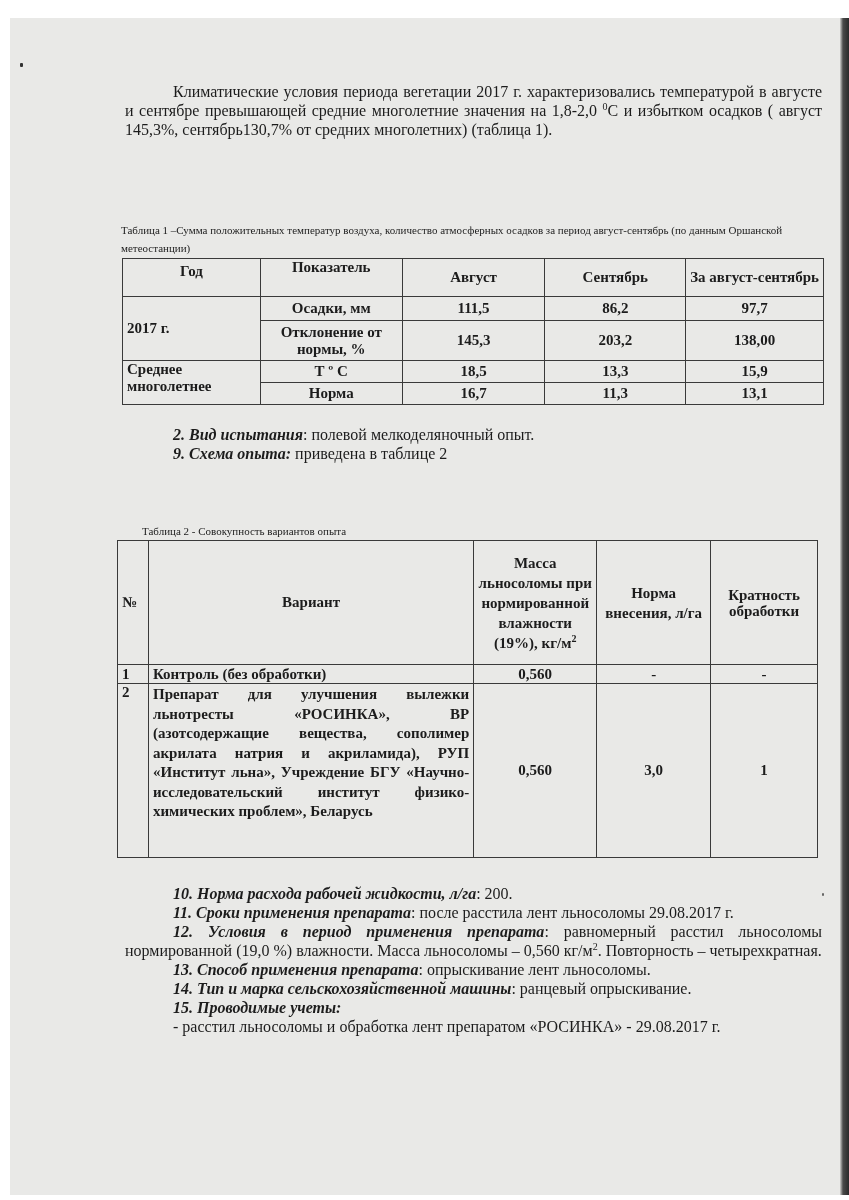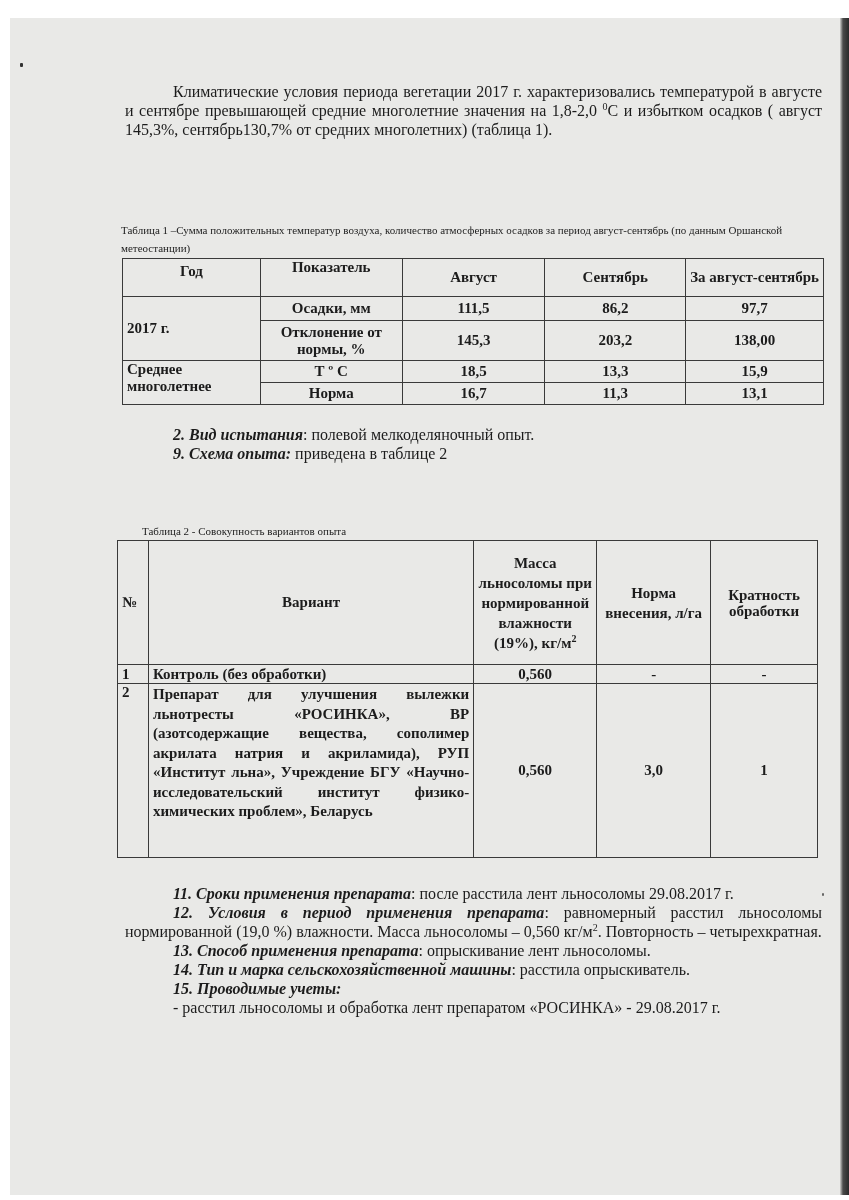--- a/index.html
+++ b/index.html
@@ -128,19 +128,20 @@
     <td class="l top">2</td>
     <td class="just top" style="line-height:19.5px; padding-top:1px;">Препарат для улучшения вылежки льнотресты «РОСИНКА», ВР (азотсодержащие вещества, сополимер акрилата натрия и акриламида), РУП «Институт льна», Учреждение БГУ «Научно-исследовательский институт физико-химических проблем», Беларусь</td>
     <td class="c mid">0,560</td>
     <td class="c mid">3,0</td>
     <td class="c mid">1</td>
   </tr>
 </tbody>
   </table>
 
 <div class="block" style="top:884px;">
+  <p class="p indent"><span class="bi">10. Норма расхода рабочей жидкости, л/га</span><span>: 200.</span></p>
   <p class="p indent"><span class="bi">11. Сроки применения препарата</span><span>: после расстила лент льносоломы 29.08.2017 г.</span></p>
   <p class="p indent"><span class="bi">12. Условия в период применения препарата</span><span>: равномерный расстил льносоломы нормированной (19,0 %) влажности. Масса льносоломы – 0,560 кг/м</span><sup>2</sup><span>. Повторность – четырехкратная.</span></p>
   <p class="p indent"><span class="bi">13. Способ применения препарата</span><span>: опрыскивание лент льносоломы.</span></p>
-  <p class="p indent"><span class="bi">14. Тип и марка сельскохозяйственной машины</span><span>: расстила опрыскиватель.</span></p>
+  <p class="p indent"><span class="bi">14. Тип и марка сельскохозяйственной машины</span><span>: ранцевый опрыскивание.</span></p>
   <p class="p indent"><span class="bi">15. Проводимые учеты:</span></p>
   <p class="p indent">- расстил льносоломы и обработка лент препаратом «РОСИНКА» - 29.08.2017 г.</p>
 </div>
 
 </body></html>

